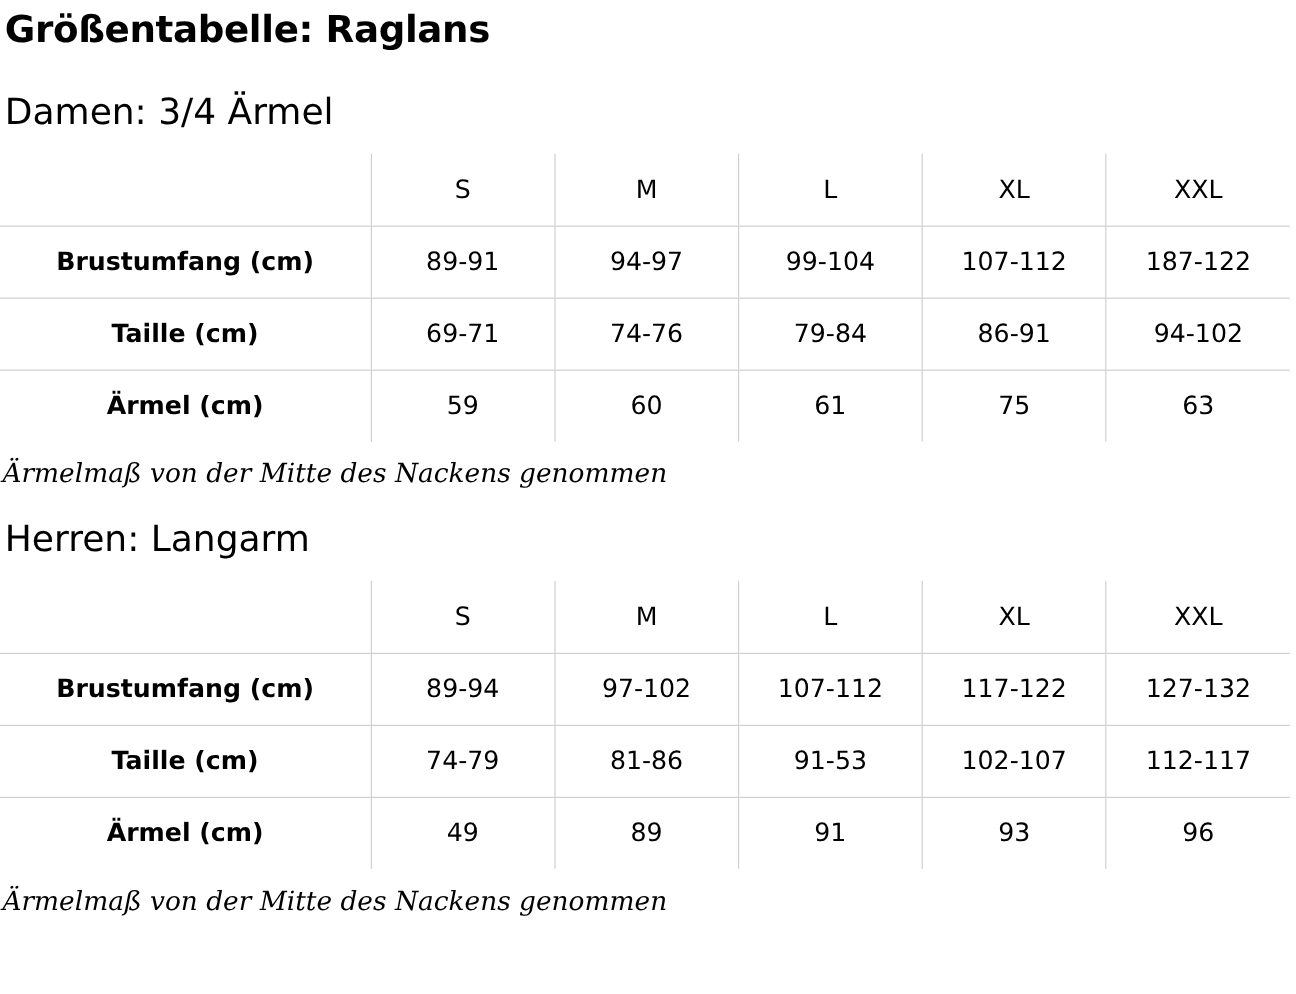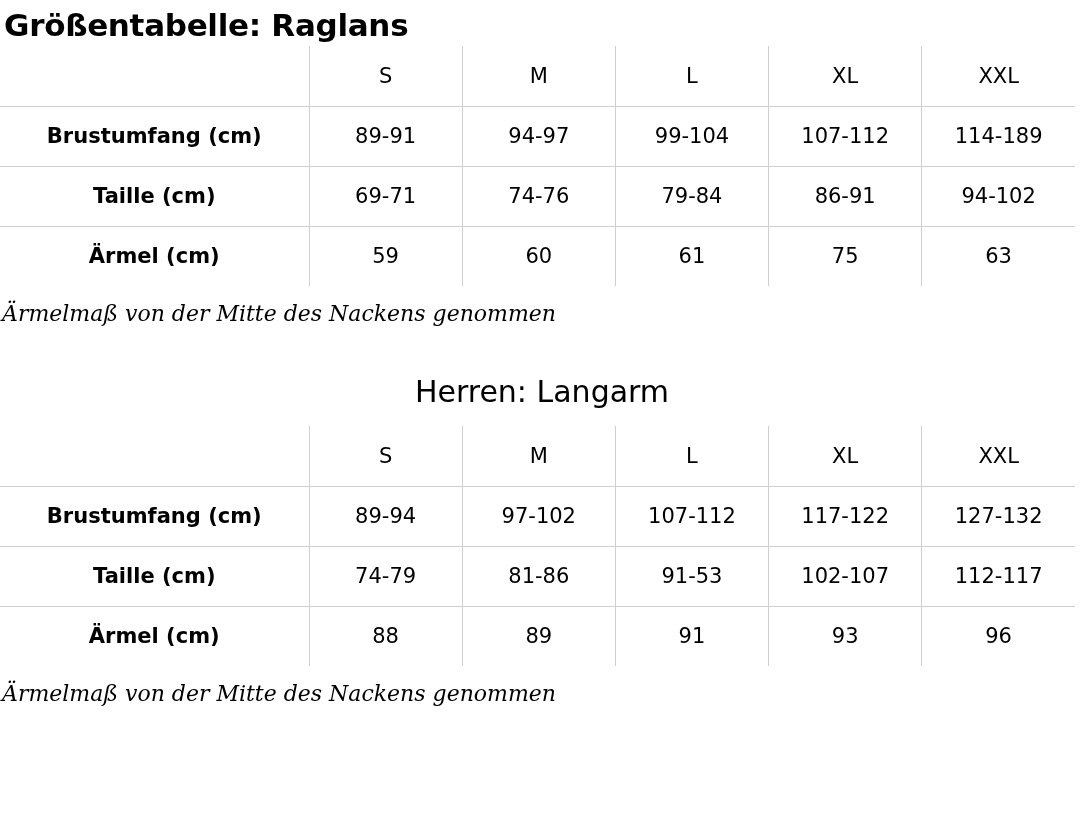--- a/index.html
+++ b/index.html
@@ -26,22 +26,21 @@
     margin: 4px 0 0 4px;
     line-height: 42px;
   }
   .section-title {
     font-size: 30px;
     font-weight: normal;
     margin: 28px 0 14px 4px;
     line-height: 40px;
   }
   .section-title.second {
-    margin-top: 44px;
-    text-align: center;
+    margin-top: 20px;
   }
   table.size-table {
     border-collapse: collapse;
     width: 1075px;
     table-layout: fixed;
     margin: 0;
   }
   table.size-table td, table.size-table th {
     border: 1px solid #cfcfcf;
     height: 60px;
@@ -86,38 +85,39 @@
     line-height: 28px;
   }
 </style>
 </head>
 <body>
 
 <div class="page">
 
   <h1 class="main-title">Größentabelle: Raglans</h1>
 
+  <h2 class="section-title">Damen: 3/4 Ärmel</h2>
 
   <table class="size-table">
     <tbody>
       <tr>
         <th class="corner"></th>
         <th>S</th>
         <th>M</th>
         <th>L</th>
         <th>XL</th>
         <th>XXL</th>
       </tr>
       <tr>
         <td class="row-head">Brustumfang (cm)</td>
         <td>89-91</td>
         <td>94-97</td>
         <td>99-104</td>
         <td>107-112</td>
-        <td>114-189</td>
+        <td>187-122</td>
       </tr>
       <tr>
         <td class="row-head">Taille (cm)</td>
         <td>69-71</td>
         <td>74-76</td>
         <td>79-84</td>
         <td>86-91</td>
         <td>94-102</td>
       </tr>
       <tr>
@@ -156,21 +156,21 @@
       <tr>
         <td class="row-head">Taille (cm)</td>
         <td>74-79</td>
         <td>81-86</td>
         <td>91-53</td>
         <td>102-107</td>
         <td>112-117</td>
       </tr>
       <tr>
         <td class="row-head">Ärmel (cm)</td>
-        <td>88</td>
+        <td>49</td>
         <td>89</td>
         <td>91</td>
         <td>93</td>
         <td>96</td>
       </tr>
     </tbody>
   </table>
 
   <p class="note">Ärmelmaß von der Mitte des Nackens genommen</p>
 

